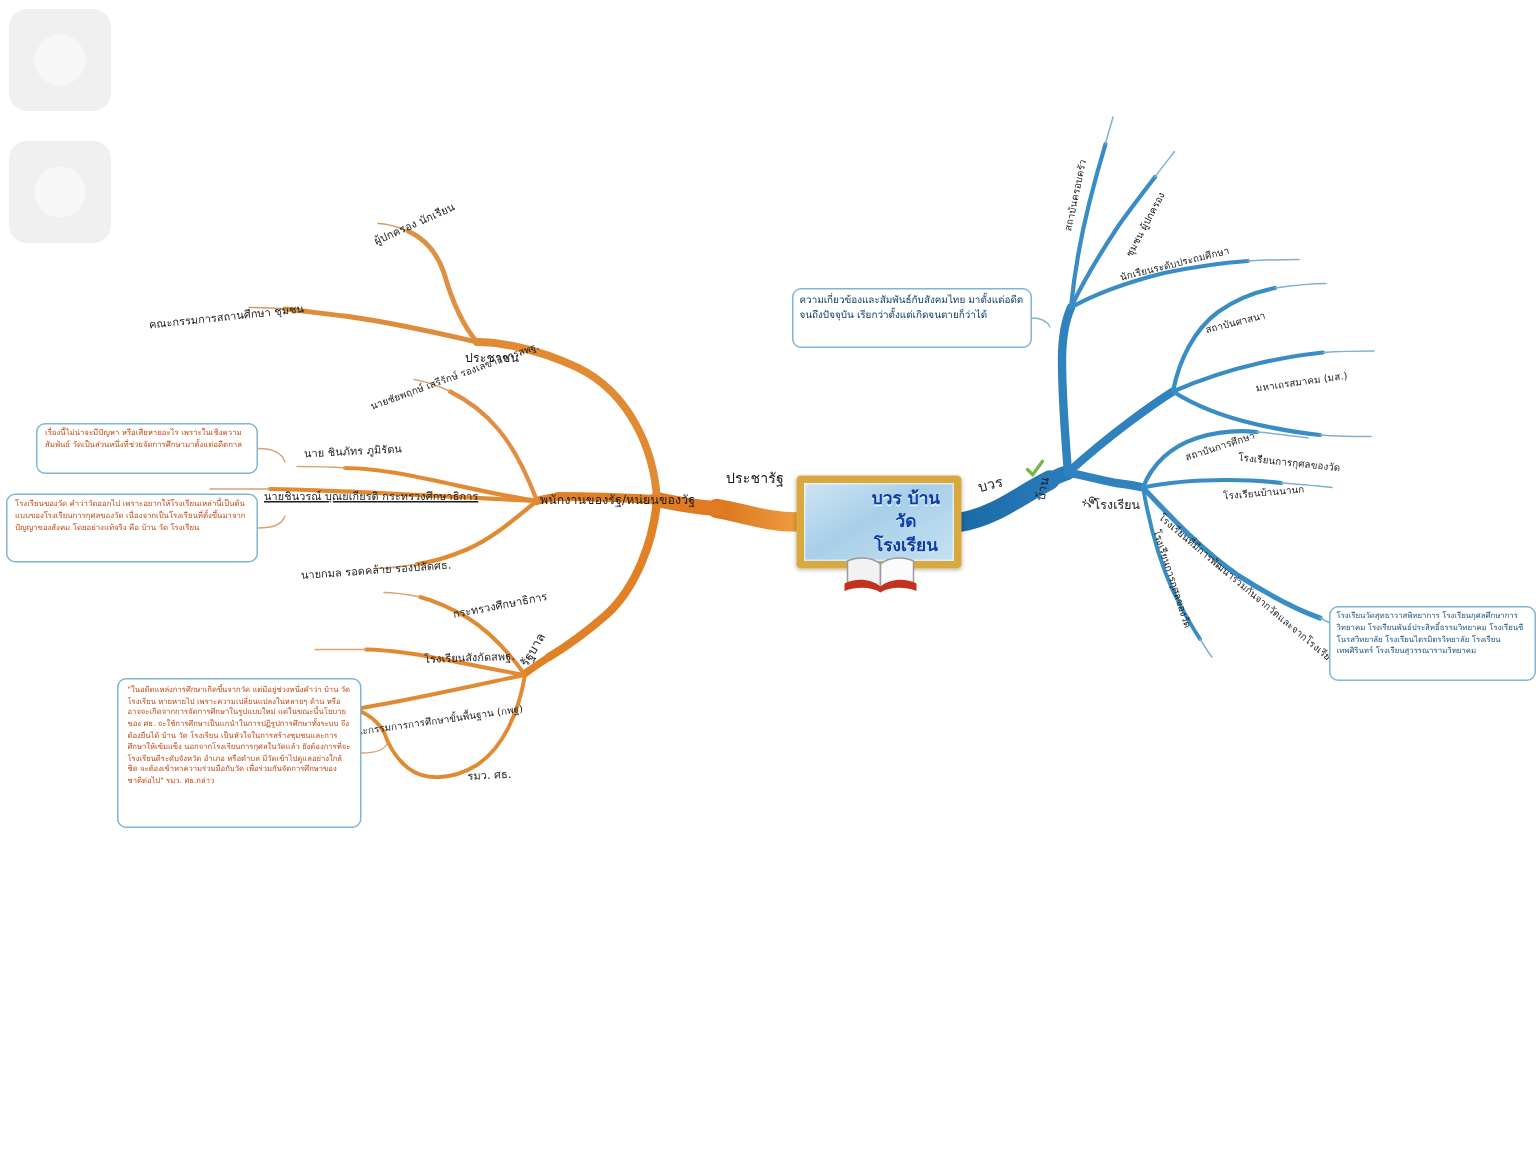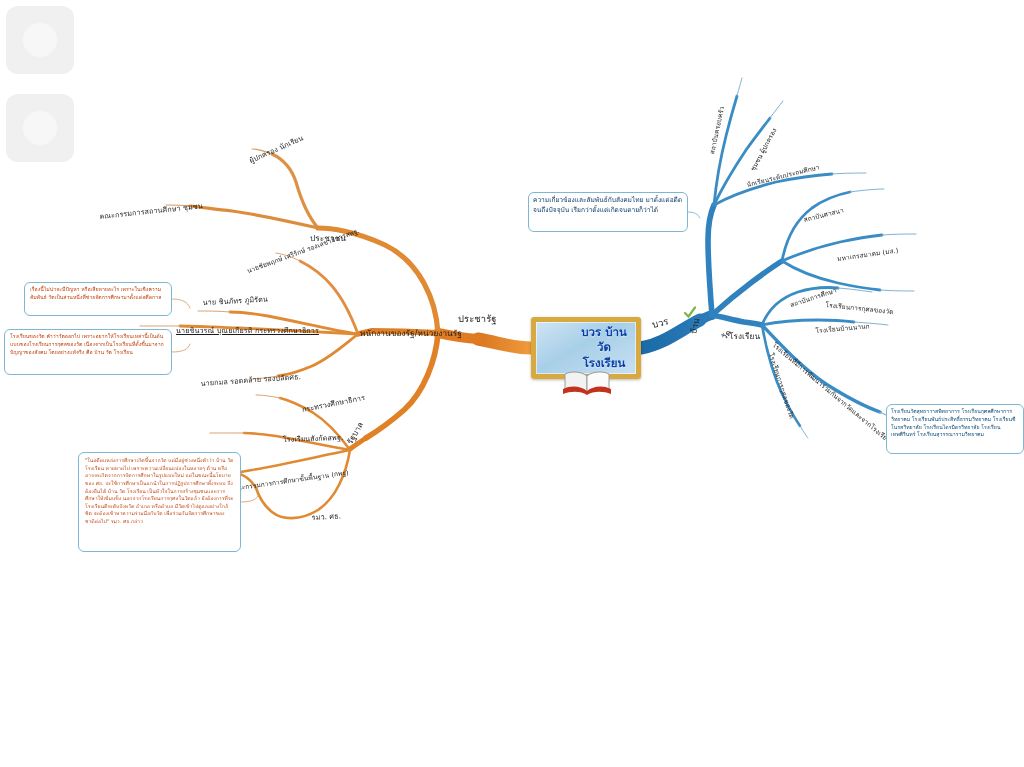--- a/index.html
+++ b/index.html
@@ -209,29 +209,29 @@
   <svg id="book-icon" viewBox="0 0 52 26">
     <path d="M26 6 C20 1 10 1 4 4 L4 20 C10 16 20 17 26 22 Z" fill="#f2f2f2" stroke="#9a9a9a" stroke-width="1"></path>
     <path d="M26 6 C32 1 42 1 48 4 L48 20 C42 16 32 17 26 22 Z" fill="#fbfbfb" stroke="#9a9a9a" stroke-width="1"></path>
     <path d="M2 19 C10 15 20 16 26 21 C32 16 42 15 50 19 L50 24 C42 21 32 21 26 25 C20 21 10 21 2 24 Z" fill="#c2321d"></path>
   </svg>
 
   <svg id="check-bawon" viewBox="0 0 14 14">
     <path d="M2 8 L5.5 11.5 L12 2.5" fill="none" stroke="#7ab547" stroke-width="2.2" stroke-linecap="round"></path>
   </svg>
 
-  <div class="lbl big" style="left:458px;top:311px;">ประชารัฐ</div>
+  <div class="lbl big" style="left:484px;top:311px;">ประชารัฐ</div>
 
   <div class="lbl med" style="left:310px;top:232px;">ประชาชน</div>
 
   <div class="lbl" style="left:252px;top:155px;transform:rotate(-24deg);">ผู้ปกครอง นักเรียน</div>
 
   <div class="lbl" style="left:100px;top:211px;transform:rotate(-6deg);">คณะกรรมการสถานศึกษา ชุมชน</div>
 
-  <div class="lbl med" style="left:360px;top:327px;">พนักงานของรัฐ/หน่วยงานรัฐ</div>
+  <div class="lbl med" style="left:360px;top:327px;">พนักงานของรัฐ/หน่ยนของวัฐ</div>
 
   <div class="lbl tiny" style="left:249px;top:266px;transform:rotate(-20deg);">นายชัยพฤกษ์ เสรีรักษ์ รองเลขาธิการสพฐ.</div>
 
   <div class="lbl" style="left:203px;top:297px;transform:rotate(-3deg);">นาย ชินภัทร ภูมิรัตน</div>
 
   <div class="lbl" style="left:176px;top:325px;text-decoration:underline;">นายชินวรณ์ บุณยเกียรติ กระทรวงศึกษาธิการ</div>
 
   <div class="lbl" style="left:201px;top:378px;transform:rotate(-4deg);">นายกมล รอดคล้าย รองปลัดศธ.</div>
 
   <div class="lbl med" style="left:355px;top:434px;transform:rotate(-60deg);">รัฐบาล</div>

